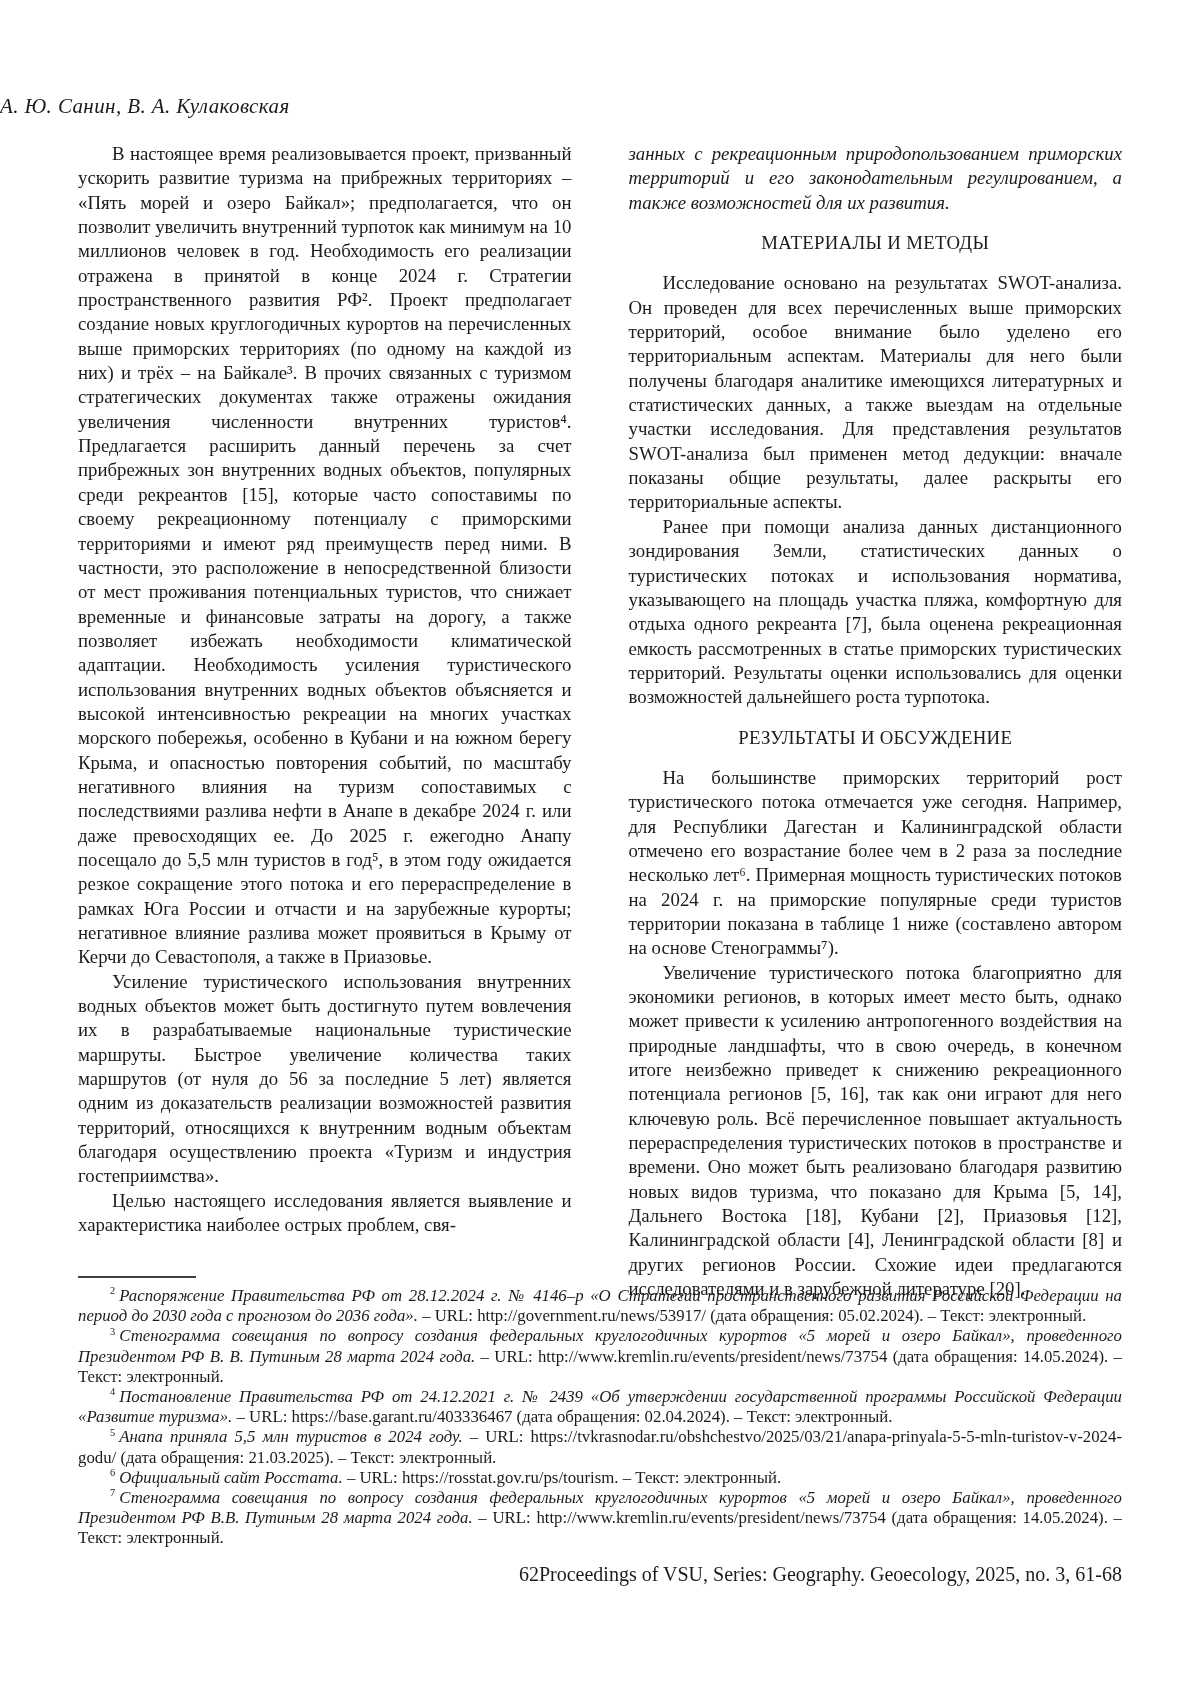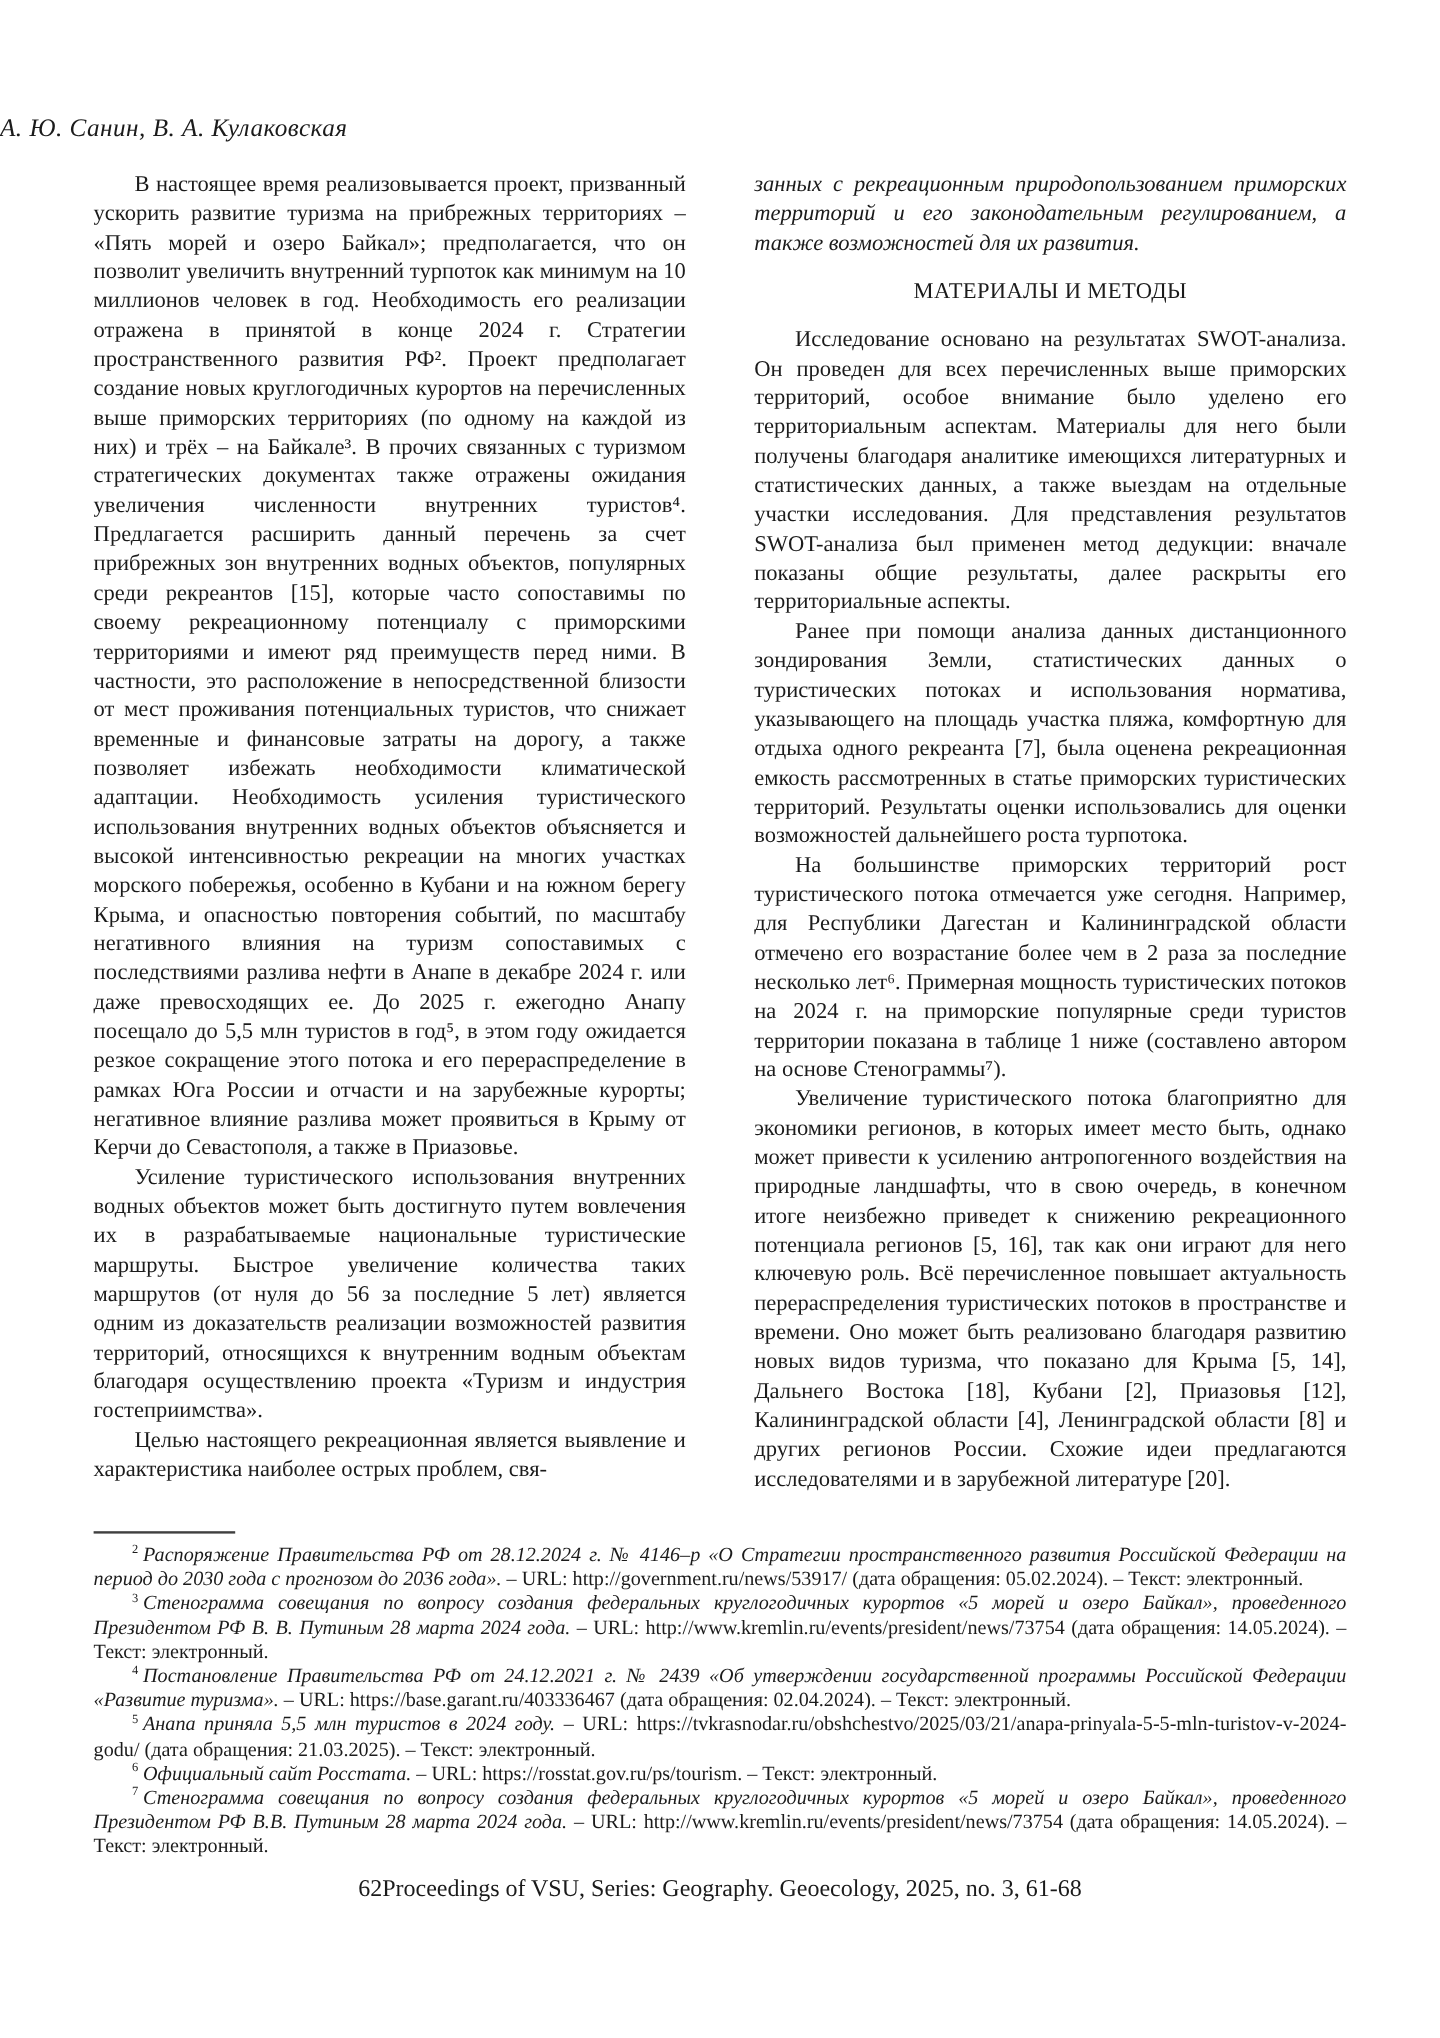--- a/index.html
+++ b/index.html
@@ -43,41 +43,42 @@
   .fn-rule {
     width: 118px; height: 0;
     border-top: 2px solid #3f3f3f;
     margin: 0 0 8px 0;
   }
   .footnote { margin: 0; text-indent: 32px; }
   .footnote sup { font-size: 0.62em; margin-right: 4px; line-height: 0; }
   .footnote .src { font-style: italic; }
   .page-footer {
     position: absolute; left: 78px; top: 1563px; width: 1044px;
-    display: flex; justify-content: center; align-items: baseline;
+    display: flex; justify-content: flex-end; align-items: baseline;
     font-size: 20px;
   }
 </style>
 </head>
 <body>
 
 <div class="authors">А. Ю. Санин, В. А. Кулаковская</div>
 
 <div class="text-block">
   <div class="cols">
     <div class="col">
       <p>В настоящее время реализовывается проект, призванный ускорить развитие туризма на прибрежных территориях – «Пять морей и озеро Байкал»; предполагается, что он позволит увеличить внутренний турпоток как минимум на 10 миллионов человек в год. Необходимость его реализации отражена в принятой в конце 2024 г. Стратегии пространственного развития РФ². Проект предполагает создание новых круглогодичных курортов на перечисленных выше приморских территориях (по одному на каждой из них) и трёх – на Байкале³. В прочих связанных с туризмом стратегических документах также отражены ожидания увеличения численности внутренних туристов⁴. Предлагается расширить данный перечень за счет прибрежных зон внутренних водных объектов, популярных среди рекреантов [15], которые часто сопоставимы по своему рекреационному потенциалу с приморскими территориями и имеют ряд преимуществ перед ними. В частности, это расположение в непосредственной близости от мест проживания потенциальных туристов, что снижает временные и финансовые затраты на дорогу, а также позволяет избежать необходимости климатической адаптации. Необходимость усиления туристического использования внутренних водных объектов объясняется и высокой интенсивностью рекреации на многих участках морского побережья, особенно в Кубани и на южном берегу Крыма, и опасностью повторения событий, по масштабу негативного влияния на туризм сопоставимых с последствиями разлива нефти в Анапе в декабре 2024 г. или даже превосходящих ее. До 2025 г. ежегодно Анапу посещало до 5,5 млн туристов в год⁵, в этом году ожидается резкое сокращение этого потока и его перераспределение в рамках Юга России и отчасти и на зарубежные курорты; негативное влияние разлива может проявиться в Крыму от Керчи до Севастополя, а также в Приазовье.</p>
       <p>Усиление туристического использования внутренних водных объектов может быть достигнуто путем вовлечения их в разрабатываемые национальные туристические маршруты. Быстрое увеличение количества таких маршрутов (от нуля до 56 за последние 5 лет) является одним из доказательств реализации возможностей развития территорий, относящихся к внутренним водным объектам благодаря осуществлению проекта «Туризм и индустрия гостеприимства».</p>
-      <p>Целью настоящего рекреационная является выявление и характеристика наиболее острых проблем, свя-</p>
+      <p>Целью настоящего исследования является выявление и характеристика наиболее острых проблем, свя-</p>
     </div>
     <div class="col">
       <p class="cont">занных с рекреационным природопользованием приморских территорий и его законодательным регулированием, а также возможностей для их развития.</p>
       <h2 class="heading">МАТЕРИАЛЫ И МЕТОДЫ</h2>
       <p>Исследование основано на результатах SWOT-анализа. Он проведен для всех перечисленных выше приморских территорий, особое внимание было уделено его территориальным аспектам. Материалы для него были получены благодаря аналитике имеющихся литературных и статистических данных, а также выездам на отдельные участки исследования. Для представления результатов SWOT-анализа был применен метод дедукции: вначале показаны общие результаты, далее раскрыты его территориальные аспекты.</p>
       <p>Ранее при помощи анализа данных дистанционного зондирования Земли, статистических данных о туристических потоках и использования норматива, указывающего на площадь участка пляжа, комфортную для отдыха одного рекреанта [7], была оценена рекреационная емкость рассмотренных в статье приморских туристических территорий. Результаты оценки использовались для оценки возможностей дальнейшего роста турпотока.</p>
+      <h2 class="heading">РЕЗУЛЬТАТЫ И ОБСУЖДЕНИЕ</h2>
       <p>На большинстве приморских территорий рост туристического потока отмечается уже сегодня. Например, для Республики Дагестан и Калининградской области отмечено его возрастание более чем в 2 раза за последние несколько лет⁶. Примерная мощность туристических потоков на 2024 г. на приморские популярные среди туристов территории показана в таблице 1 ниже (составлено автором на основе Стенограммы⁷).</p>
       <p>Увеличение туристического потока благоприятно для экономики регионов, в которых имеет место быть, однако может привести к усилению антропогенного воздействия на природные ландшафты, что в свою очередь, в конечном итоге неизбежно приведет к снижению рекреационного потенциала регионов [5, 16], так как они играют для него ключевую роль. Всё перечисленное повышает актуальность перераспределения туристических потоков в пространстве и времени. Оно может быть реализовано благодаря развитию новых видов туризма, что показано для Крыма [5, 14], Дальнего Востока [18], Кубани [2], Приазовья [12], Калининградской области [4], Ленинградской области [8] и других регионов России. Схожие идеи предлагаются исследователями и в зарубежной литературе [20].</p>
     </div>
   </div>
 </div>
 
 <div class="footnotes">
   <div class="fn-rule"></div>
   <p class="footnote"><sup>2</sup><span class="src">Распоряжение Правительства РФ от 28.12.2024 г. № 4146–р «О Стратегии пространственного развития Российской Федерации на период до 2030 года с прогнозом до 2036 года».</span><span> – URL: http://government.ru/news/53917/ (дата обращения: 05.02.2024). – Текст: электронный.</span></p>
   <p class="footnote"><sup>3</sup><span class="src">Стенограмма совещания по вопросу создания федеральных круглогодичных курортов «5 морей и озеро Байкал», проведенного Президентом РФ В. В. Путиным 28 марта 2024 года.</span><span> – URL: http://www.kremlin.ru/events/president/news/73754 (дата обращения: 14.05.2024). – Текст: электронный.</span></p>

